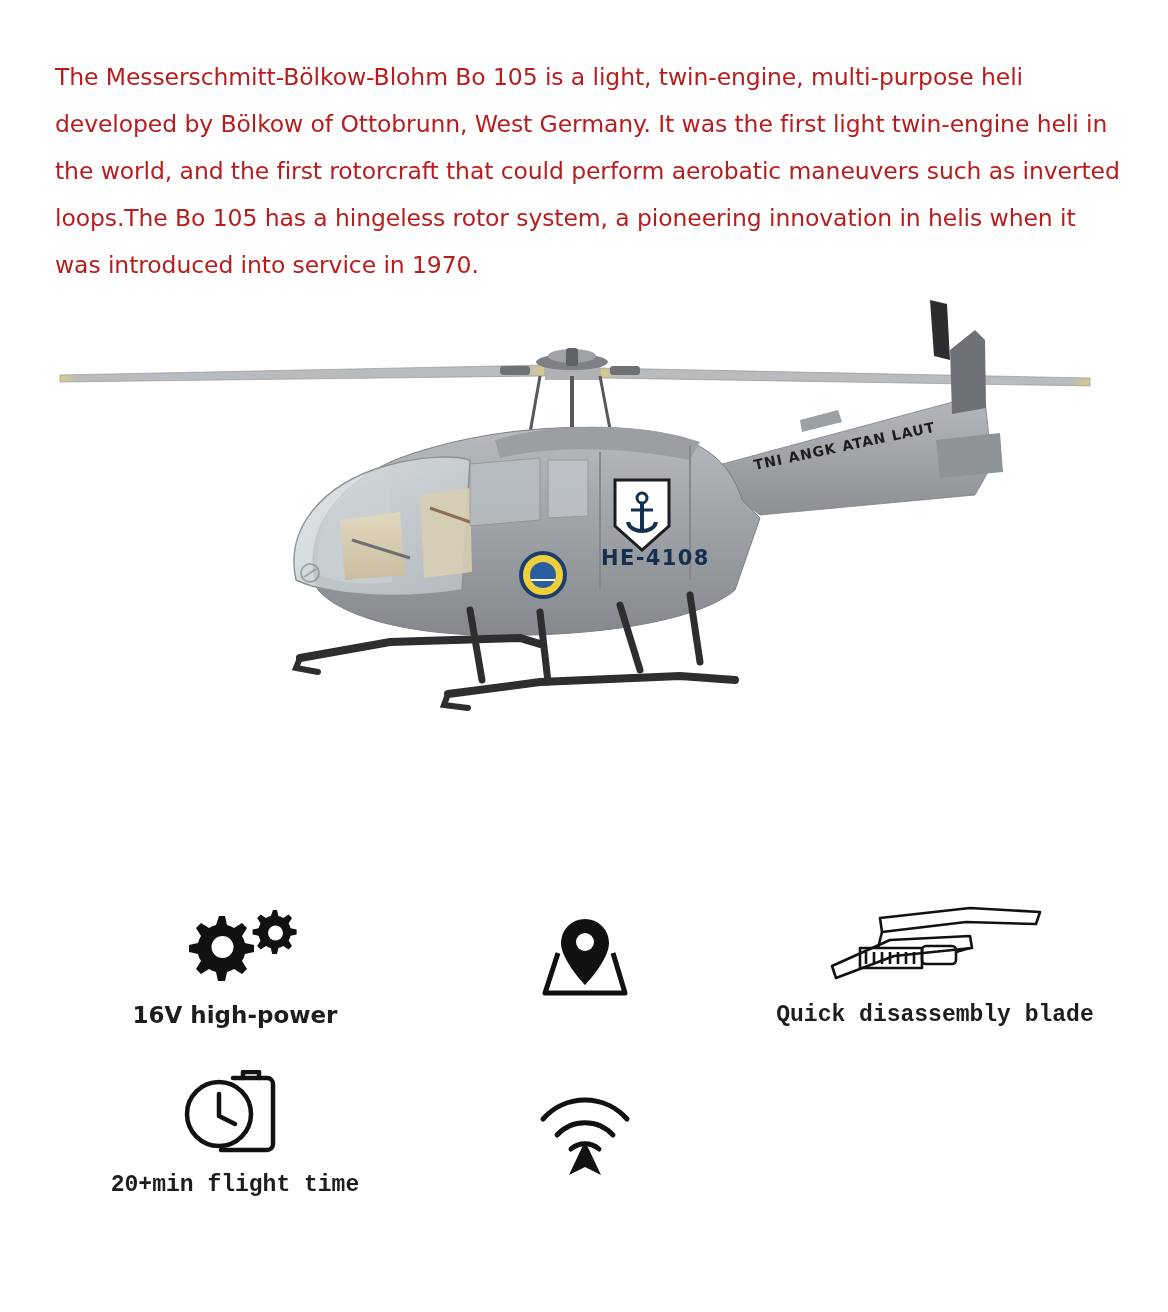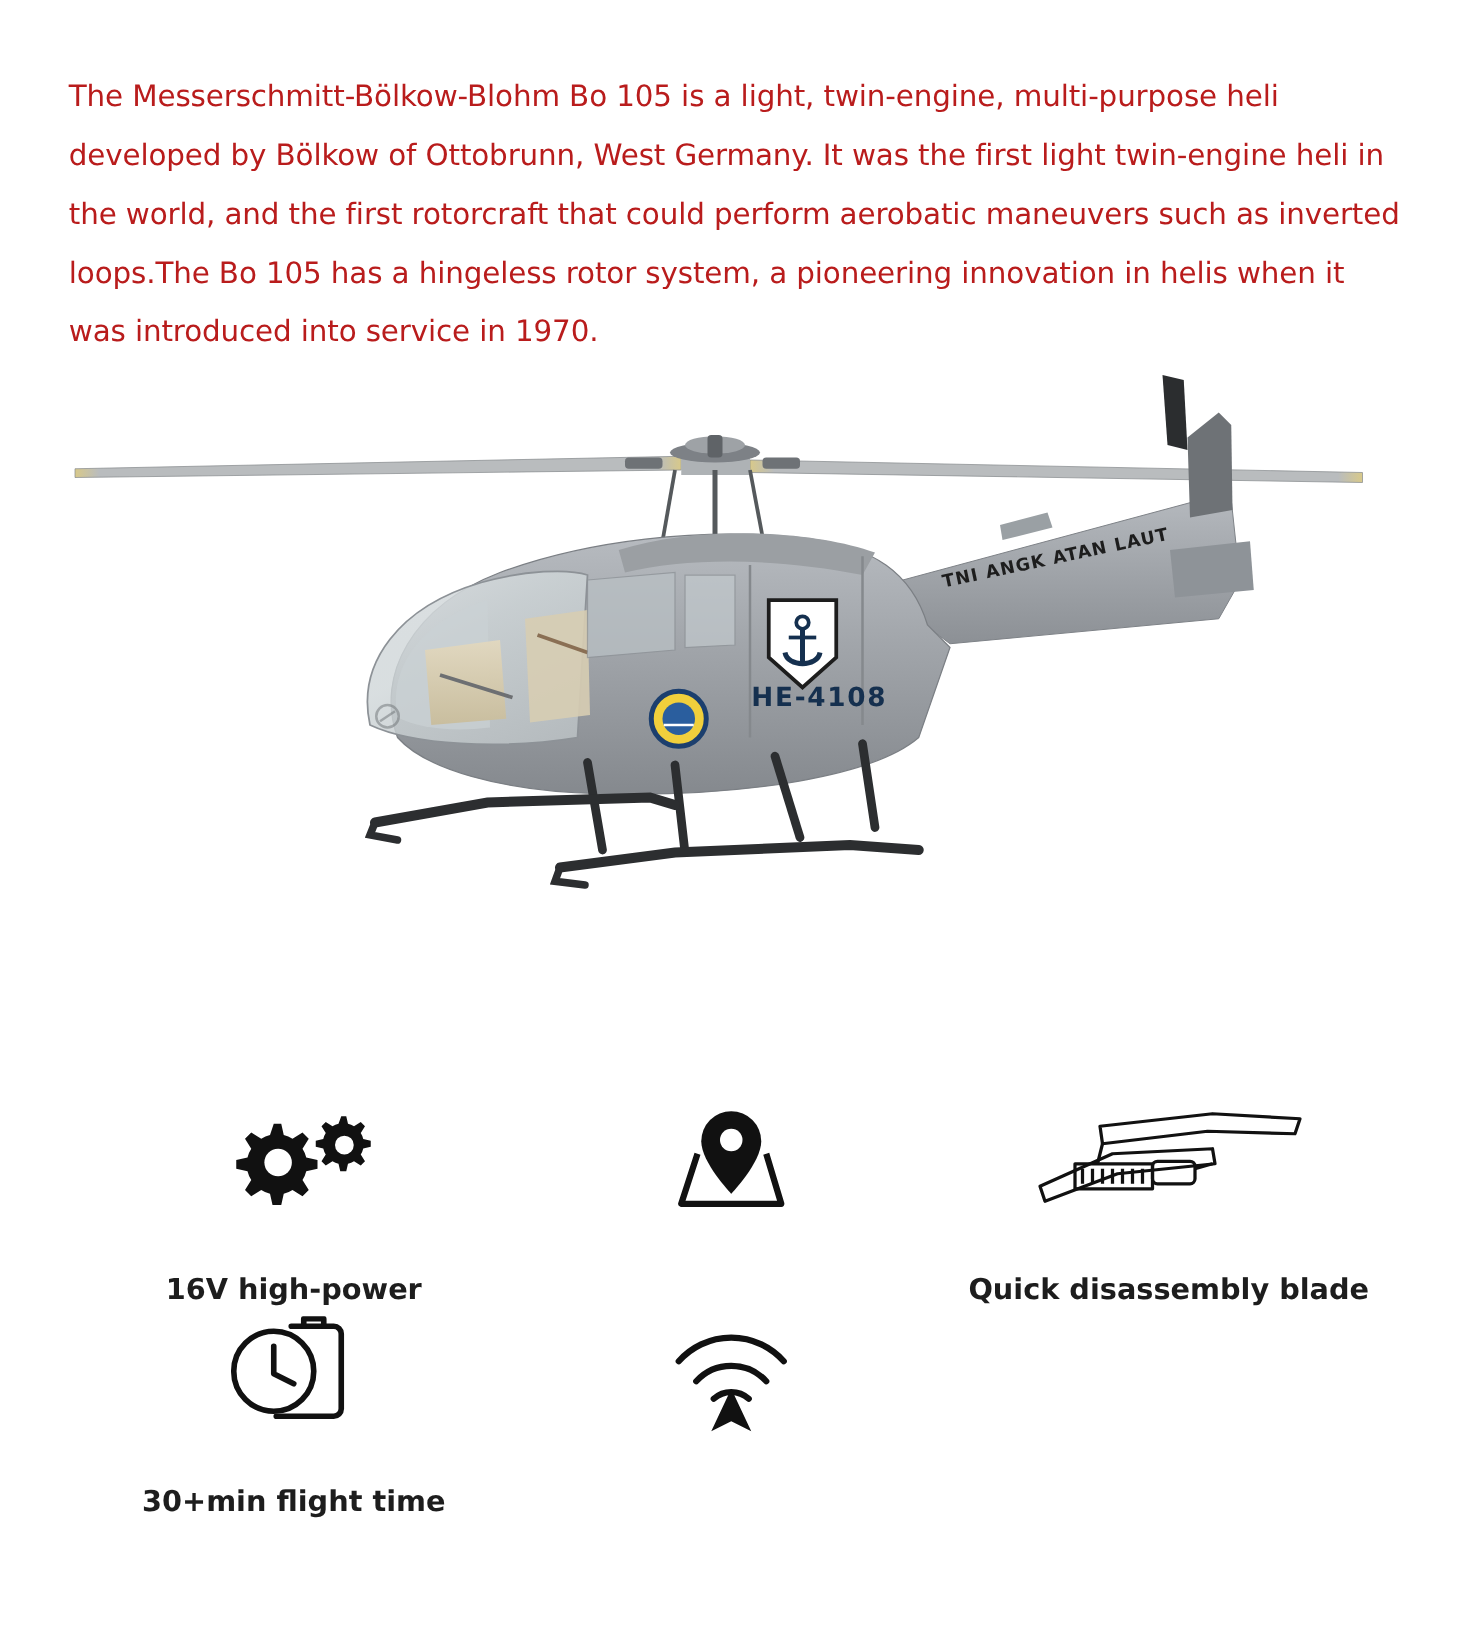--- a/index.html
+++ b/index.html
@@ -46,38 +46,39 @@
     top: 875px;
     width: 1050px;
     display: grid;
     grid-template-columns: repeat(3, 1fr);
     grid-template-rows: 170px 170px;
   }
   .feature {
     display: flex;
     flex-direction: column;
     align-items: center;
-    justify-content: space-between;
+    justify-content: center;
   }
   .feature .icon-wrap {
     height: 110px;
     display: flex;
     align-items: center;
     justify-content: center;
   }
   .feature .label {
     font-size: 23px;
     font-weight: bold;
     color: #1d1d1d;
     text-align: center;
     font-family: "DejaVu Sans", "Liberation Sans", sans-serif;
     white-space: nowrap;
   }
   .feature.row2 .label {
     margin-top: 0;
+    font-family: Liberation Mono, monospace;
   }
 </style>
 </head>
 <body>
 
 <p class="desc">The Messerschmitt-Bölkow-Blohm Bo 105 is a light, twin-engine, multi-purpose heli developed by Bölkow of Ottobrunn, West Germany. It was the first light twin-engine heli in the world, and the first rotorcraft that could perform aerobatic maneuvers such as inverted loops.The Bo 105 has a hingeless rotor system, a pioneering innovation in helis when it was introduced into service in 1970.</p>
 
 <div class="hero">
   <svg width="1168" height="560" viewBox="0 0 1168 560" xmlns="http://www.w3.org/2000/svg">
     <defs>
@@ -252,21 +253,21 @@
     <div class="icon-wrap">
       <svg width="120" height="95" viewBox="0 0 120 95">
         <g fill="none" stroke="#111" stroke-width="4.5" stroke-linejoin="round" stroke-linecap="round">
           <path d="M58 8 L92 8 a6 6 0 0 1 6 6 L98 74 a6 6 0 0 1 -6 6 L46 80"></path>
           <path d="M68 8 L68 2 L84 2 L84 8"></path>
           <circle cx="44" cy="44" r="32"></circle>
           <path d="M44 24 L44 46 L60 54"></path>
         </g>
       </svg>
     </div>
-    <div class="label">30+min flight time</div>
+    <div class="label">20+min flight time</div>
   </div>
 
   <div class="feature row2">
     <div class="icon-wrap">
       <svg width="120" height="95" viewBox="0 0 120 95">
         <g fill="none" stroke="#111" stroke-width="5" stroke-linecap="round">
           <path d="M18 36 a56 56 0 0 1 84 0"></path>
           <path d="M32 52 a38 38 0 0 1 56 0"></path>
           <path d="M46 66 a21 21 0 0 1 28 0"></path>
         </g>

